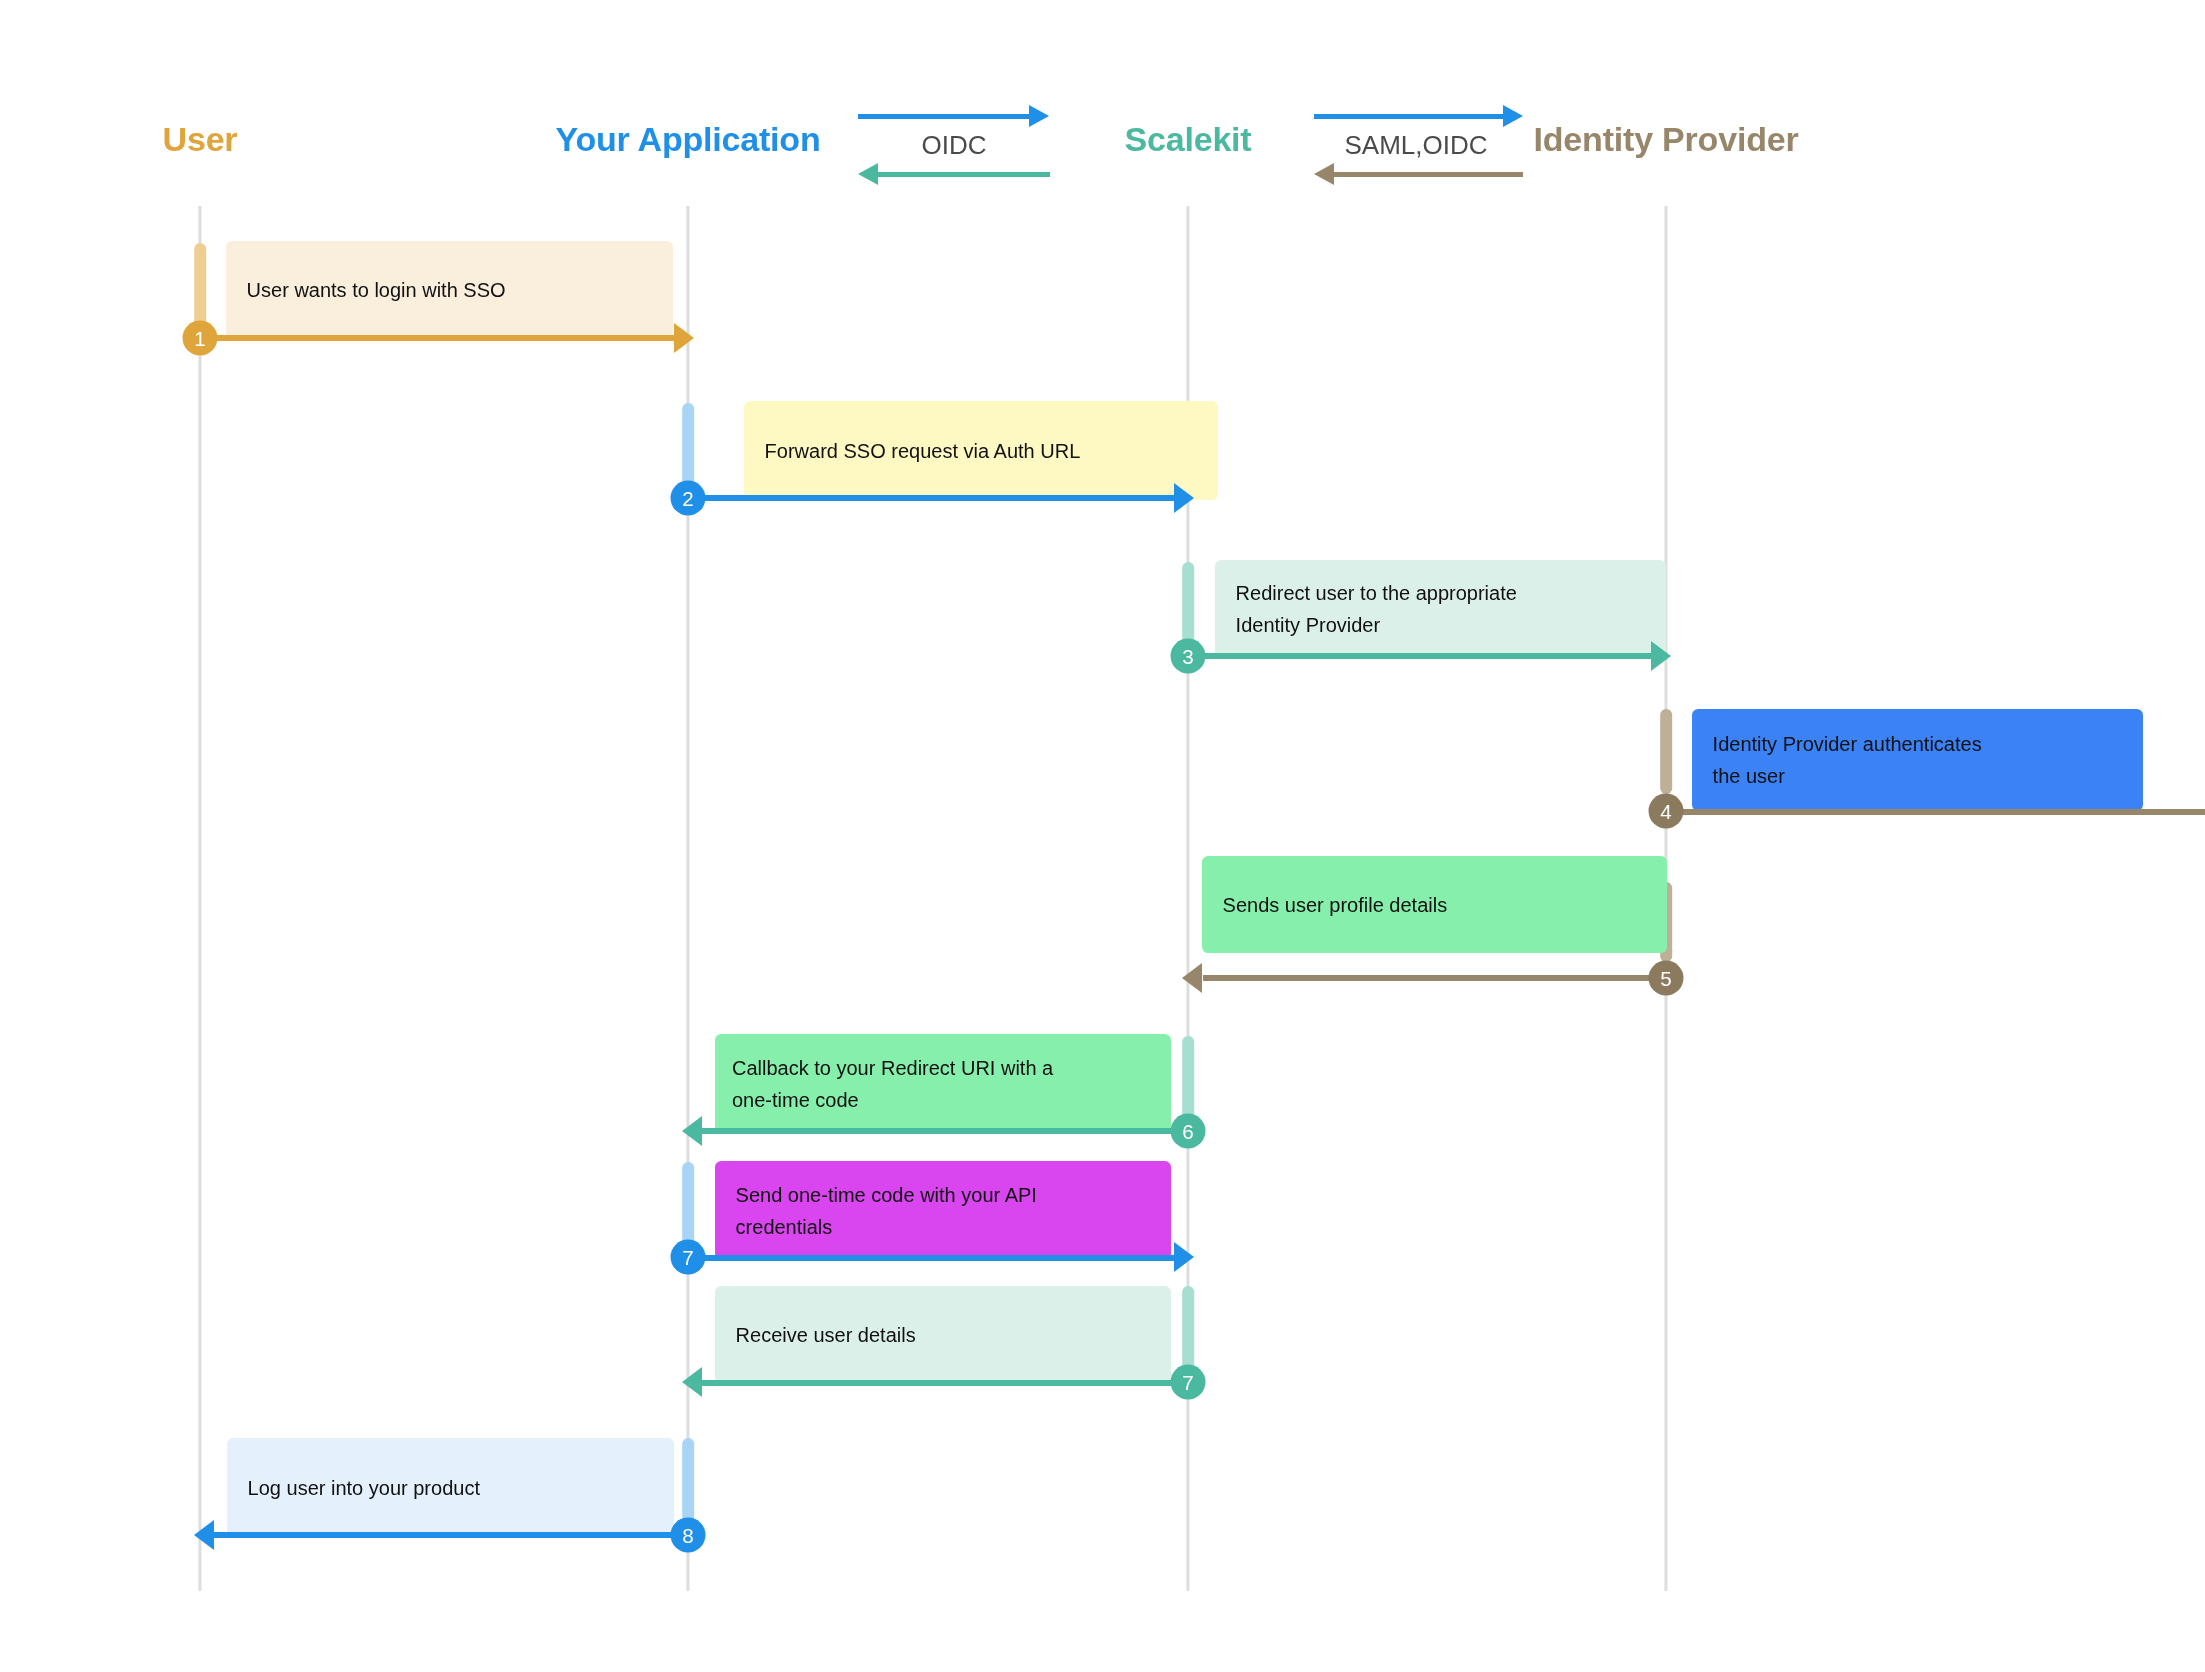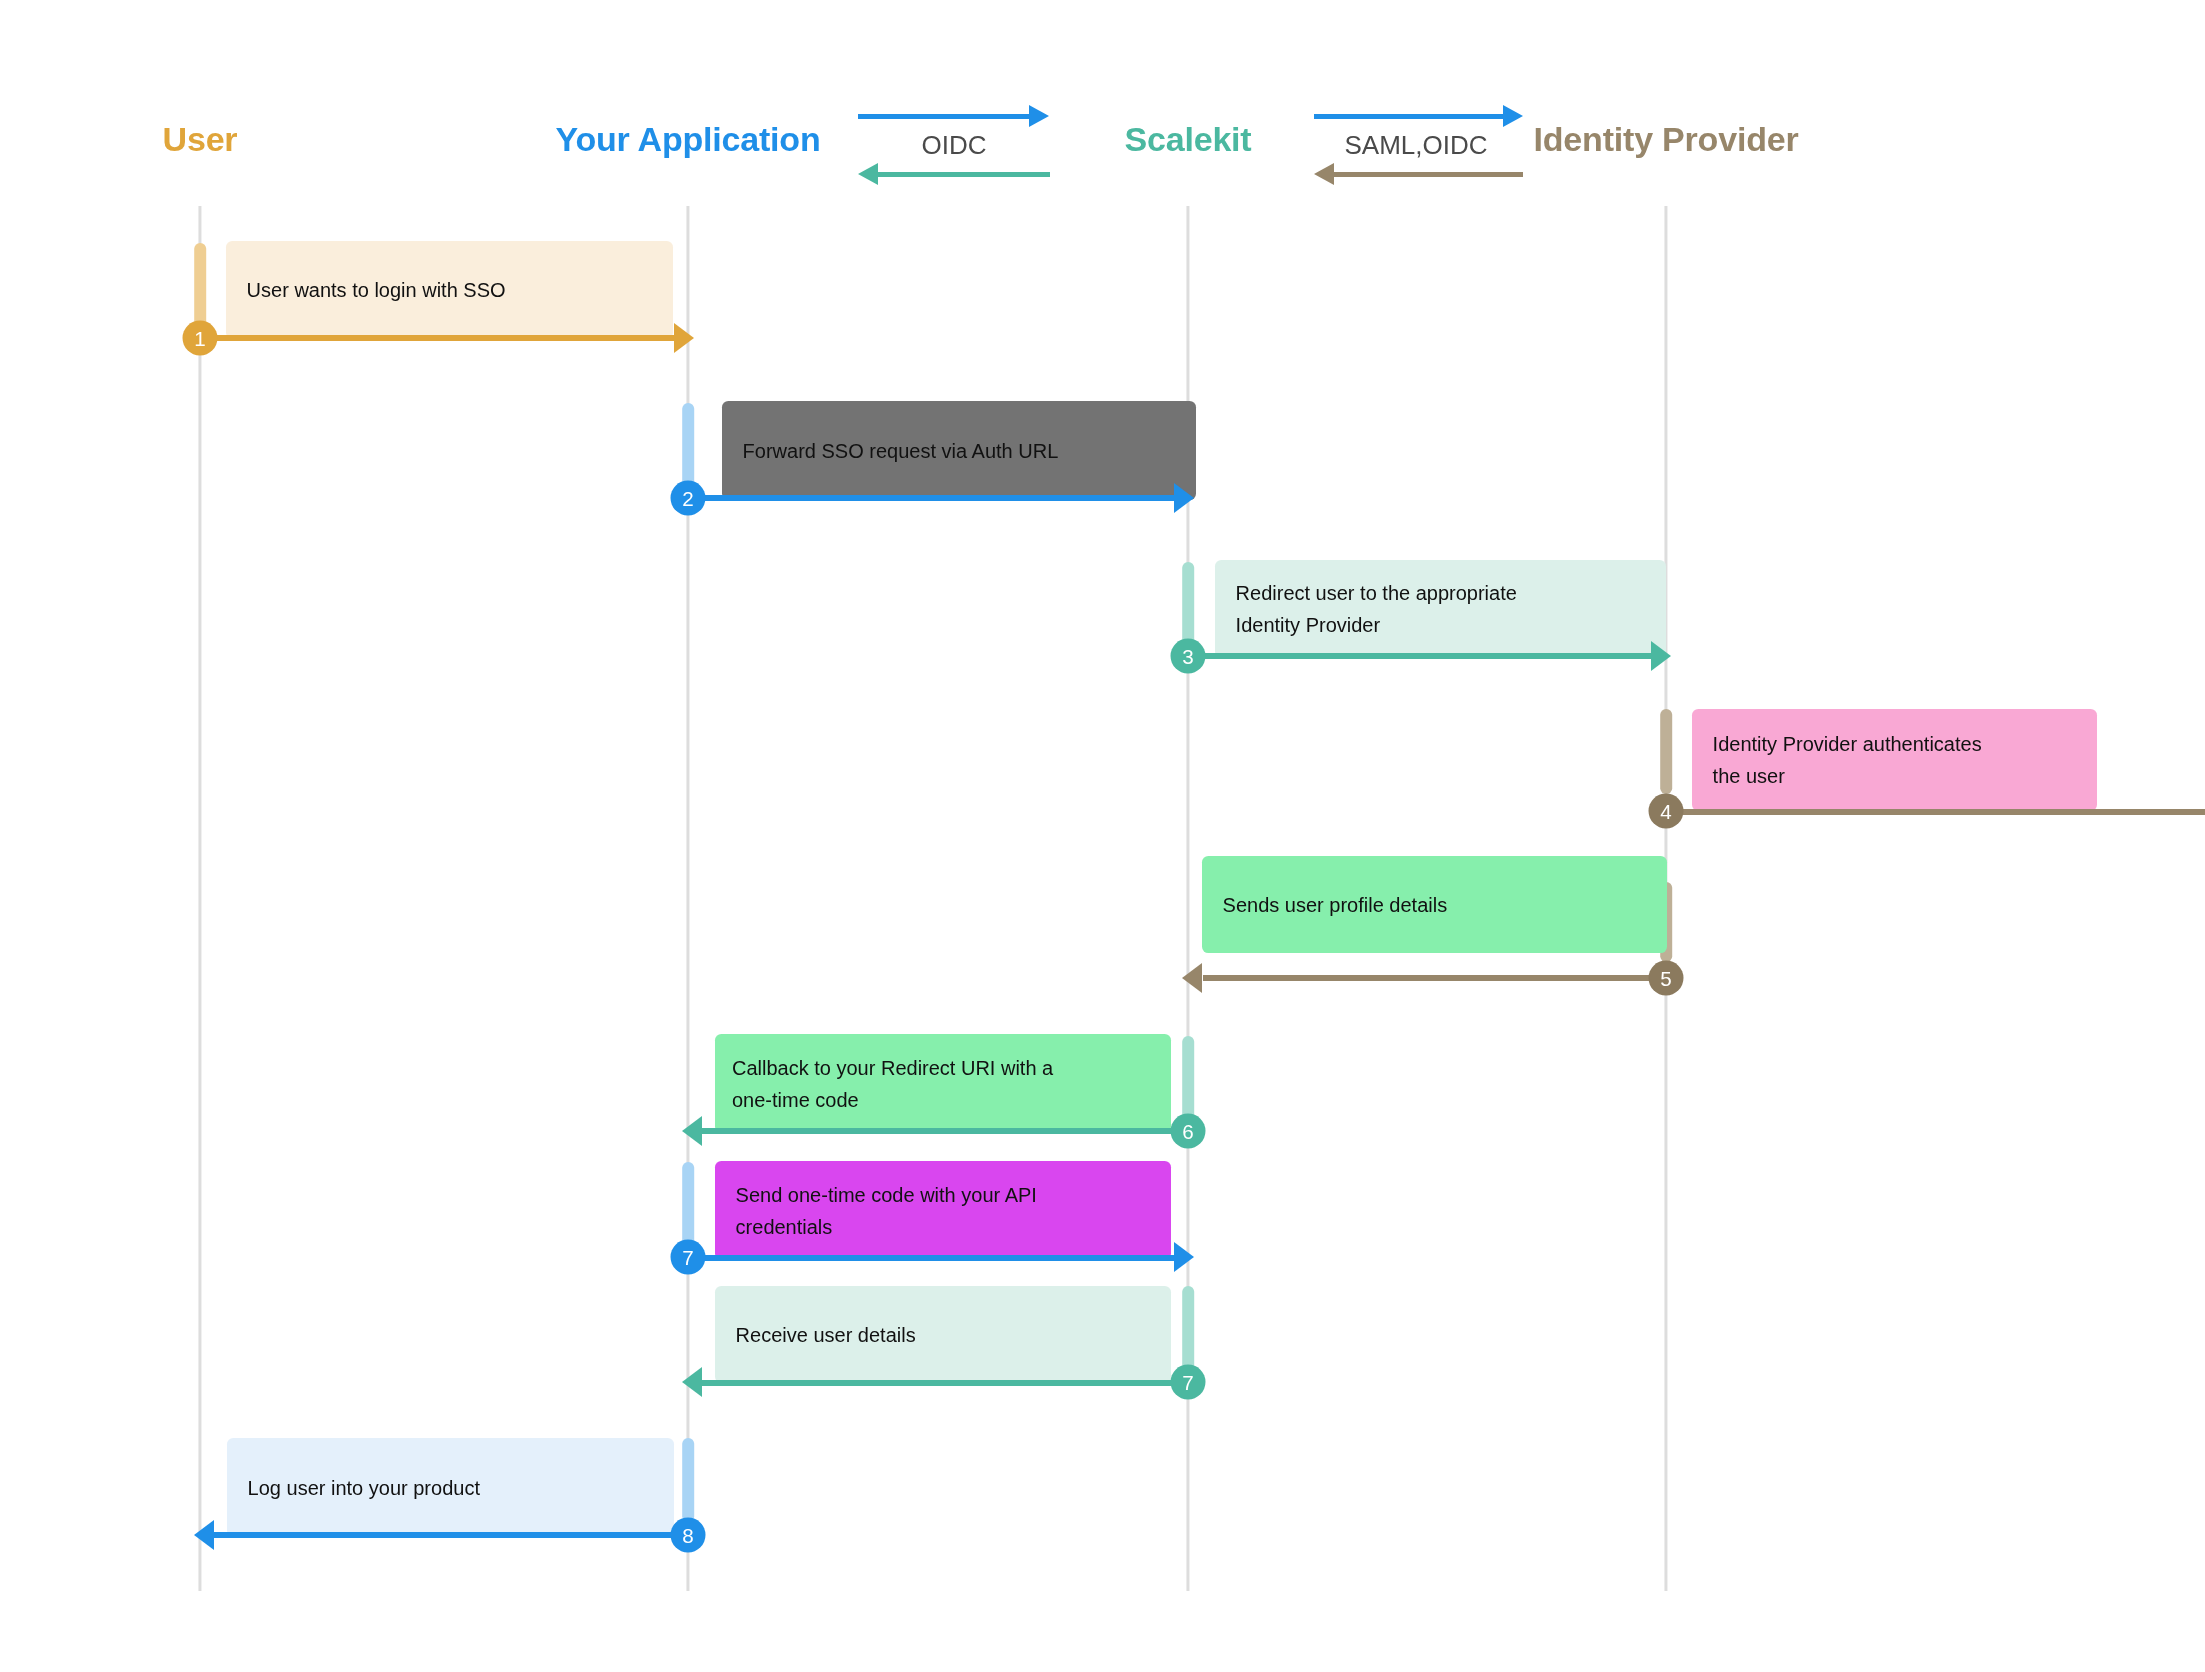--- a/index.html
+++ b/index.html
@@ -141,36 +141,36 @@
     </div>
   <div id="steps-layer">
       <div class="activation" style="left: 200px; top: 243px; height: 85px; background: rgb(239, 206, 146);"></div>
       <div class="note" style="left: 226px; top: 241px; width: 447px; height: 98px; background: rgb(250, 238, 220);">
         <div class="note-line">User wants to login with SSO</div>
       </div>
       <div class="msg-head right" style="left: 674px; top: 323px; border-left-color: rgb(224, 165, 58);"></div>
       <div class="msg-line" style="background: rgb(224, 165, 58); top: 335px; left: 200px; width: 474px;"></div>
       <div class="badge" style="left: 200px; top: 338px; background: rgb(224, 165, 58);">1</div>
       <div class="activation" style="left: 688px; top: 403px; height: 85px; background: rgb(168, 212, 245);"></div>
-      <div class="note" style="left: 722px; top: 401px; width: 474px; height: 99px; background: #737373; justify-content: center;">
+      <div class="note" style="left: 744px; top: 401px; width: 474px; height: 99px; background: #fef9c3; justify-content: center;">
         <div class="note-line">Forward SSO request via Auth URL</div>
       </div>
       <div class="msg-head right" style="left: 1174px; top: 483px; border-left-color: rgb(31, 143, 232);"></div>
       <div class="msg-line" style="background: rgb(31, 143, 232); top: 495px; left: 688px; width: 486px;"></div>
       <div class="badge" style="left: 688px; top: 498px; background: rgb(31, 143, 232);">2</div>
       <div class="activation" style="left: 1188px; top: 562px; height: 83px; background: rgb(166, 222, 209);"></div>
       <div class="note" style="left: 1215px; top: 560px; width: 451px; height: 98px; background: rgb(220, 240, 234);">
         <div class="note-line">Redirect user to the appropriate</div>
         <div class="note-line">Identity Provider</div>
       </div>
       <div class="msg-head right" style="left: 1651px; top: 641px; border-left-color: rgb(75, 184, 160);"></div>
       <div class="msg-line" style="background: rgb(75, 184, 160); top: 653px; left: 1188px; width: 463px;"></div>
       <div class="badge" style="left: 1188px; top: 656px; background: rgb(75, 184, 160);">3</div>
       <div class="activation" style="left: 1666px; top: 709px; height: 85px; background: rgb(190, 176, 151);"></div>
-      <div class="note" style="left: 1692px; top: 709px; width: 405px; height: 102px; background: #f9a8d4;">
+      <div class="note" style="left: 1692px; top: 709px; width: 451px; height: 102px; background: #3b82f6;">
         <div class="note-line">Identity Provider authenticates</div>
         <div class="note-line">the user</div>
       </div>
       <div class="msg-line" style="background: rgb(151, 134, 106); top: 809px; left: 1666px; width: 540px;"></div>
       <div class="badge" style="left: 1666px; top: 811px; background: rgb(139, 122, 94);">4</div>
       <div class="activation" style="left: 1666px; top: 882px; height: 80px; background: rgb(190, 176, 151);"></div>
       <div class="note" style="left: 1202px; top: 856px; width: 465px; height: 97px; background: #86efac;">
         <div class="note-line">Sends user profile details</div>
       </div>
       <div class="msg-head left" style="left: 1182px; top: 963px; border-right-color: rgb(151, 134, 106);"></div>

